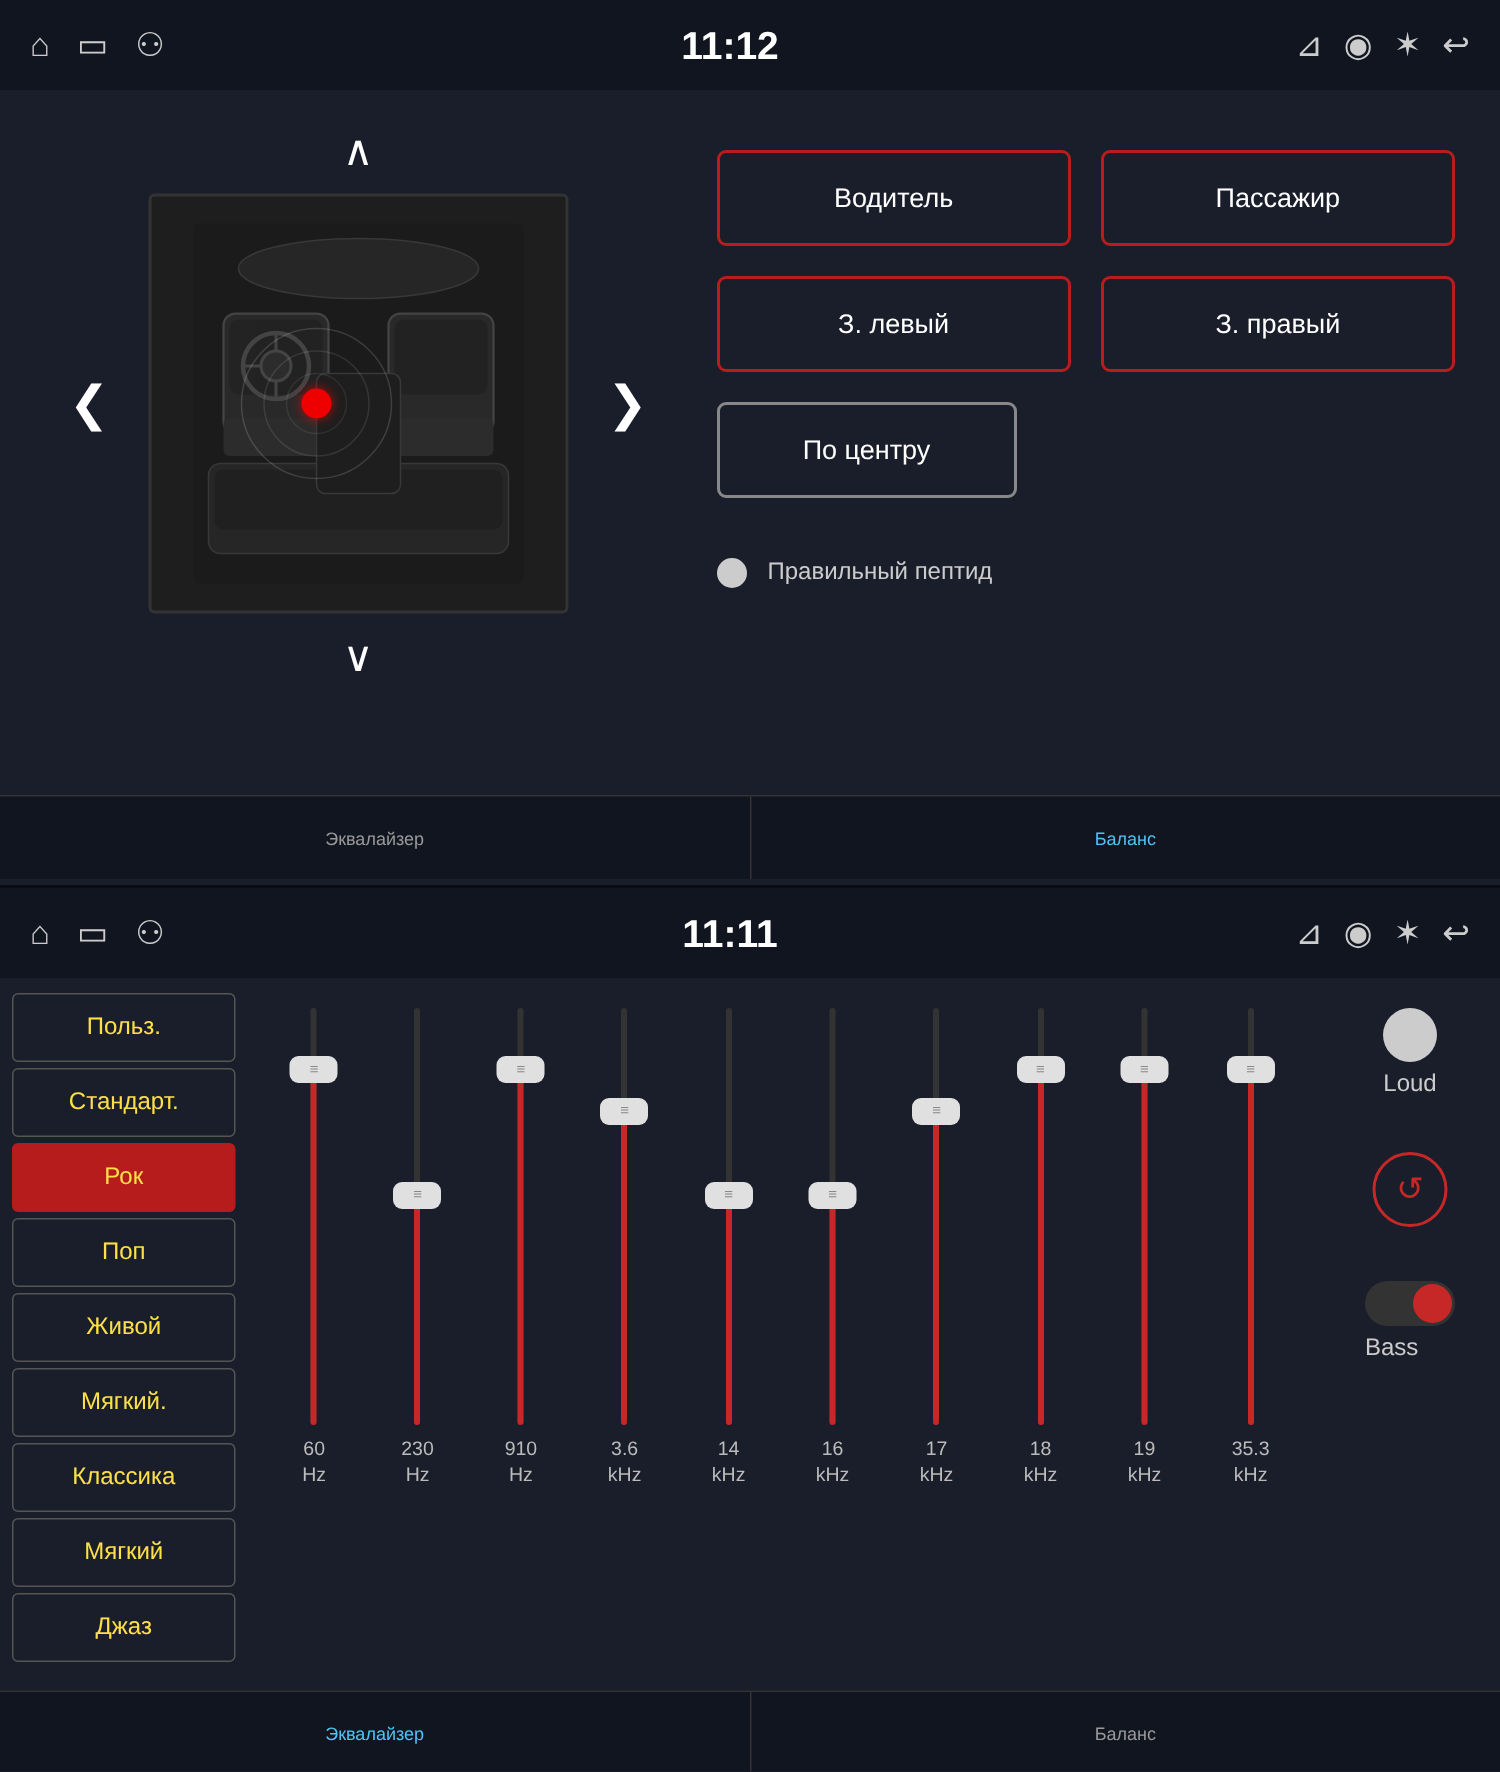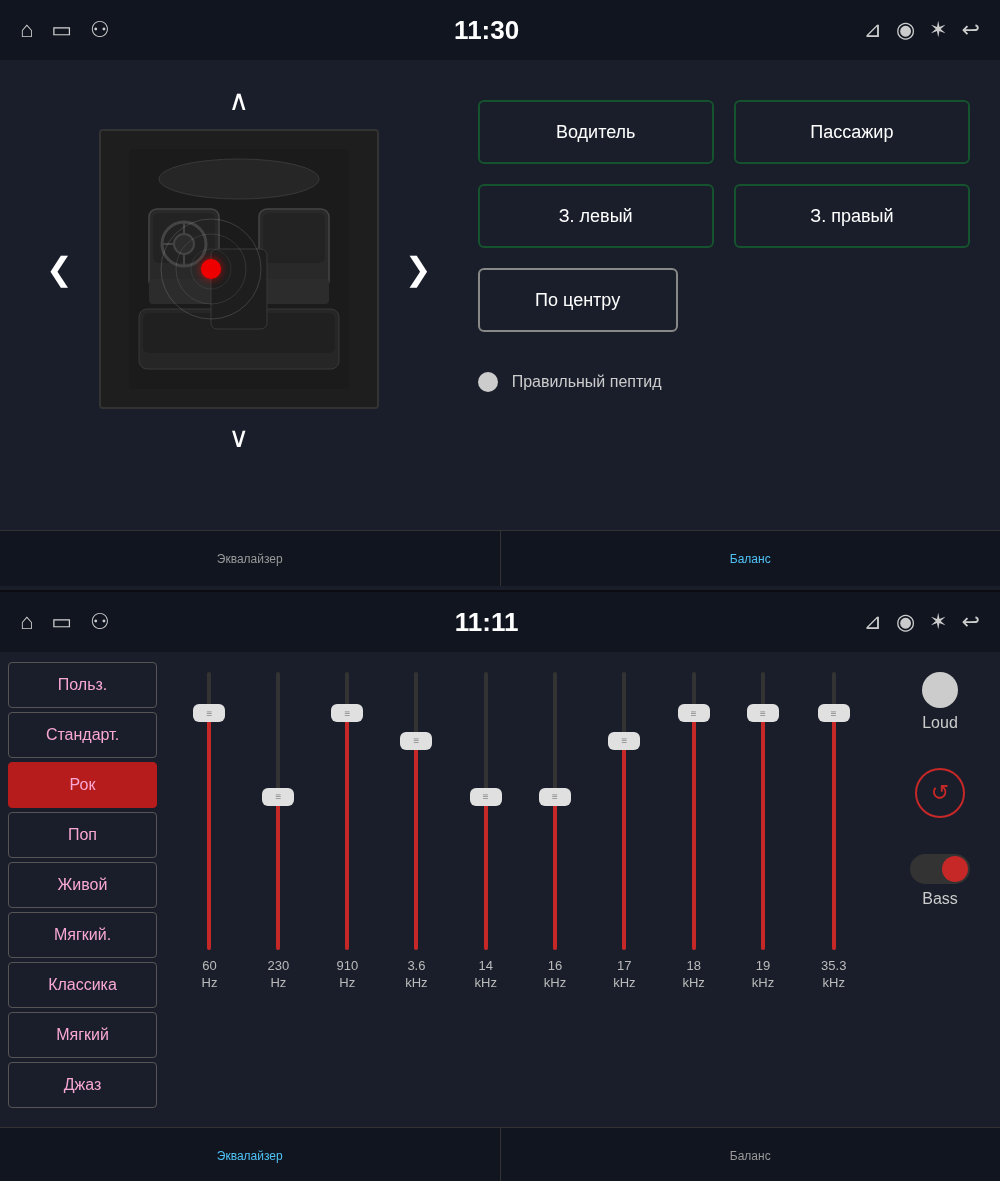--- a/index.html
+++ b/index.html
@@ -138,21 +138,21 @@
       gap: 20px;
     }
     .buttons-row {
       display: flex;
       gap: 20px;
     }
     .seat-btn {
       flex: 1;
       height: 64px;
       background: transparent;
-      border: 2px solid #14532d;
+      border: 2px solid #b91c1c;
       border-radius: 6px;
       color: white;
       font-size: 18px;
       cursor: pointer;
     }
     .seat-btn-single {
       width: 200px;
       height: 64px;
       background: transparent;
       border: 2px solid #888;
@@ -223,21 +223,21 @@
       padding: 10px 8px;
       display: flex;
       flex-direction: column;
       gap: 4px;
     }
     .eq-list-item {
       height: 46px;
       background: transparent;
       border: 1.5px solid #555;
       border-radius: 4px;
-      color: #f9a8d4;
+      color: #fde047;
       font-size: 16px;
       cursor: pointer;
       display: flex;
       align-items: center;
       justify-content: center;
     }
     .eq-list-item.selected {
       background: #b71c1c;
       border-color: #b71c1c;
     }
@@ -346,21 +346,21 @@
       color: #c62828;
       font-size: 22px;
       cursor: pointer;
       display: flex;
       align-items: center;
       justify-content: center;
     }
     .bass-section {
       display: flex;
       flex-direction: column;
-      align-items: center;
+      align-items: flex-start;
       gap: 6px;
     }
     .bass-toggle {
       width: 60px;
       height: 30px;
       background: #333;
       border-radius: 15px;
       position: relative;
       cursor: pointer;
       border: none;
@@ -401,21 +401,21 @@
 <body>
 
 <div class="top-panel">
 
   <div class="status-bar">
     <div class="status-bar-left">
       <span class="icon-unicode">⌂</span>
       <span class="icon-unicode">▭</span>
       <span class="icon-unicode">⚇</span>
     </div>
-    <div class="status-bar-center">11:30</div>
+    <div class="status-bar-center">11:12</div>
     <div class="status-bar-right">
       <span class="icon-unicode">⊿</span>
       <span class="icon-unicode">◉</span>
       <span class="icon-unicode">✶</span>
       <span class="icon-unicode">↩</span>
     </div>
   </div>
 
   <div class="top-content">
 

